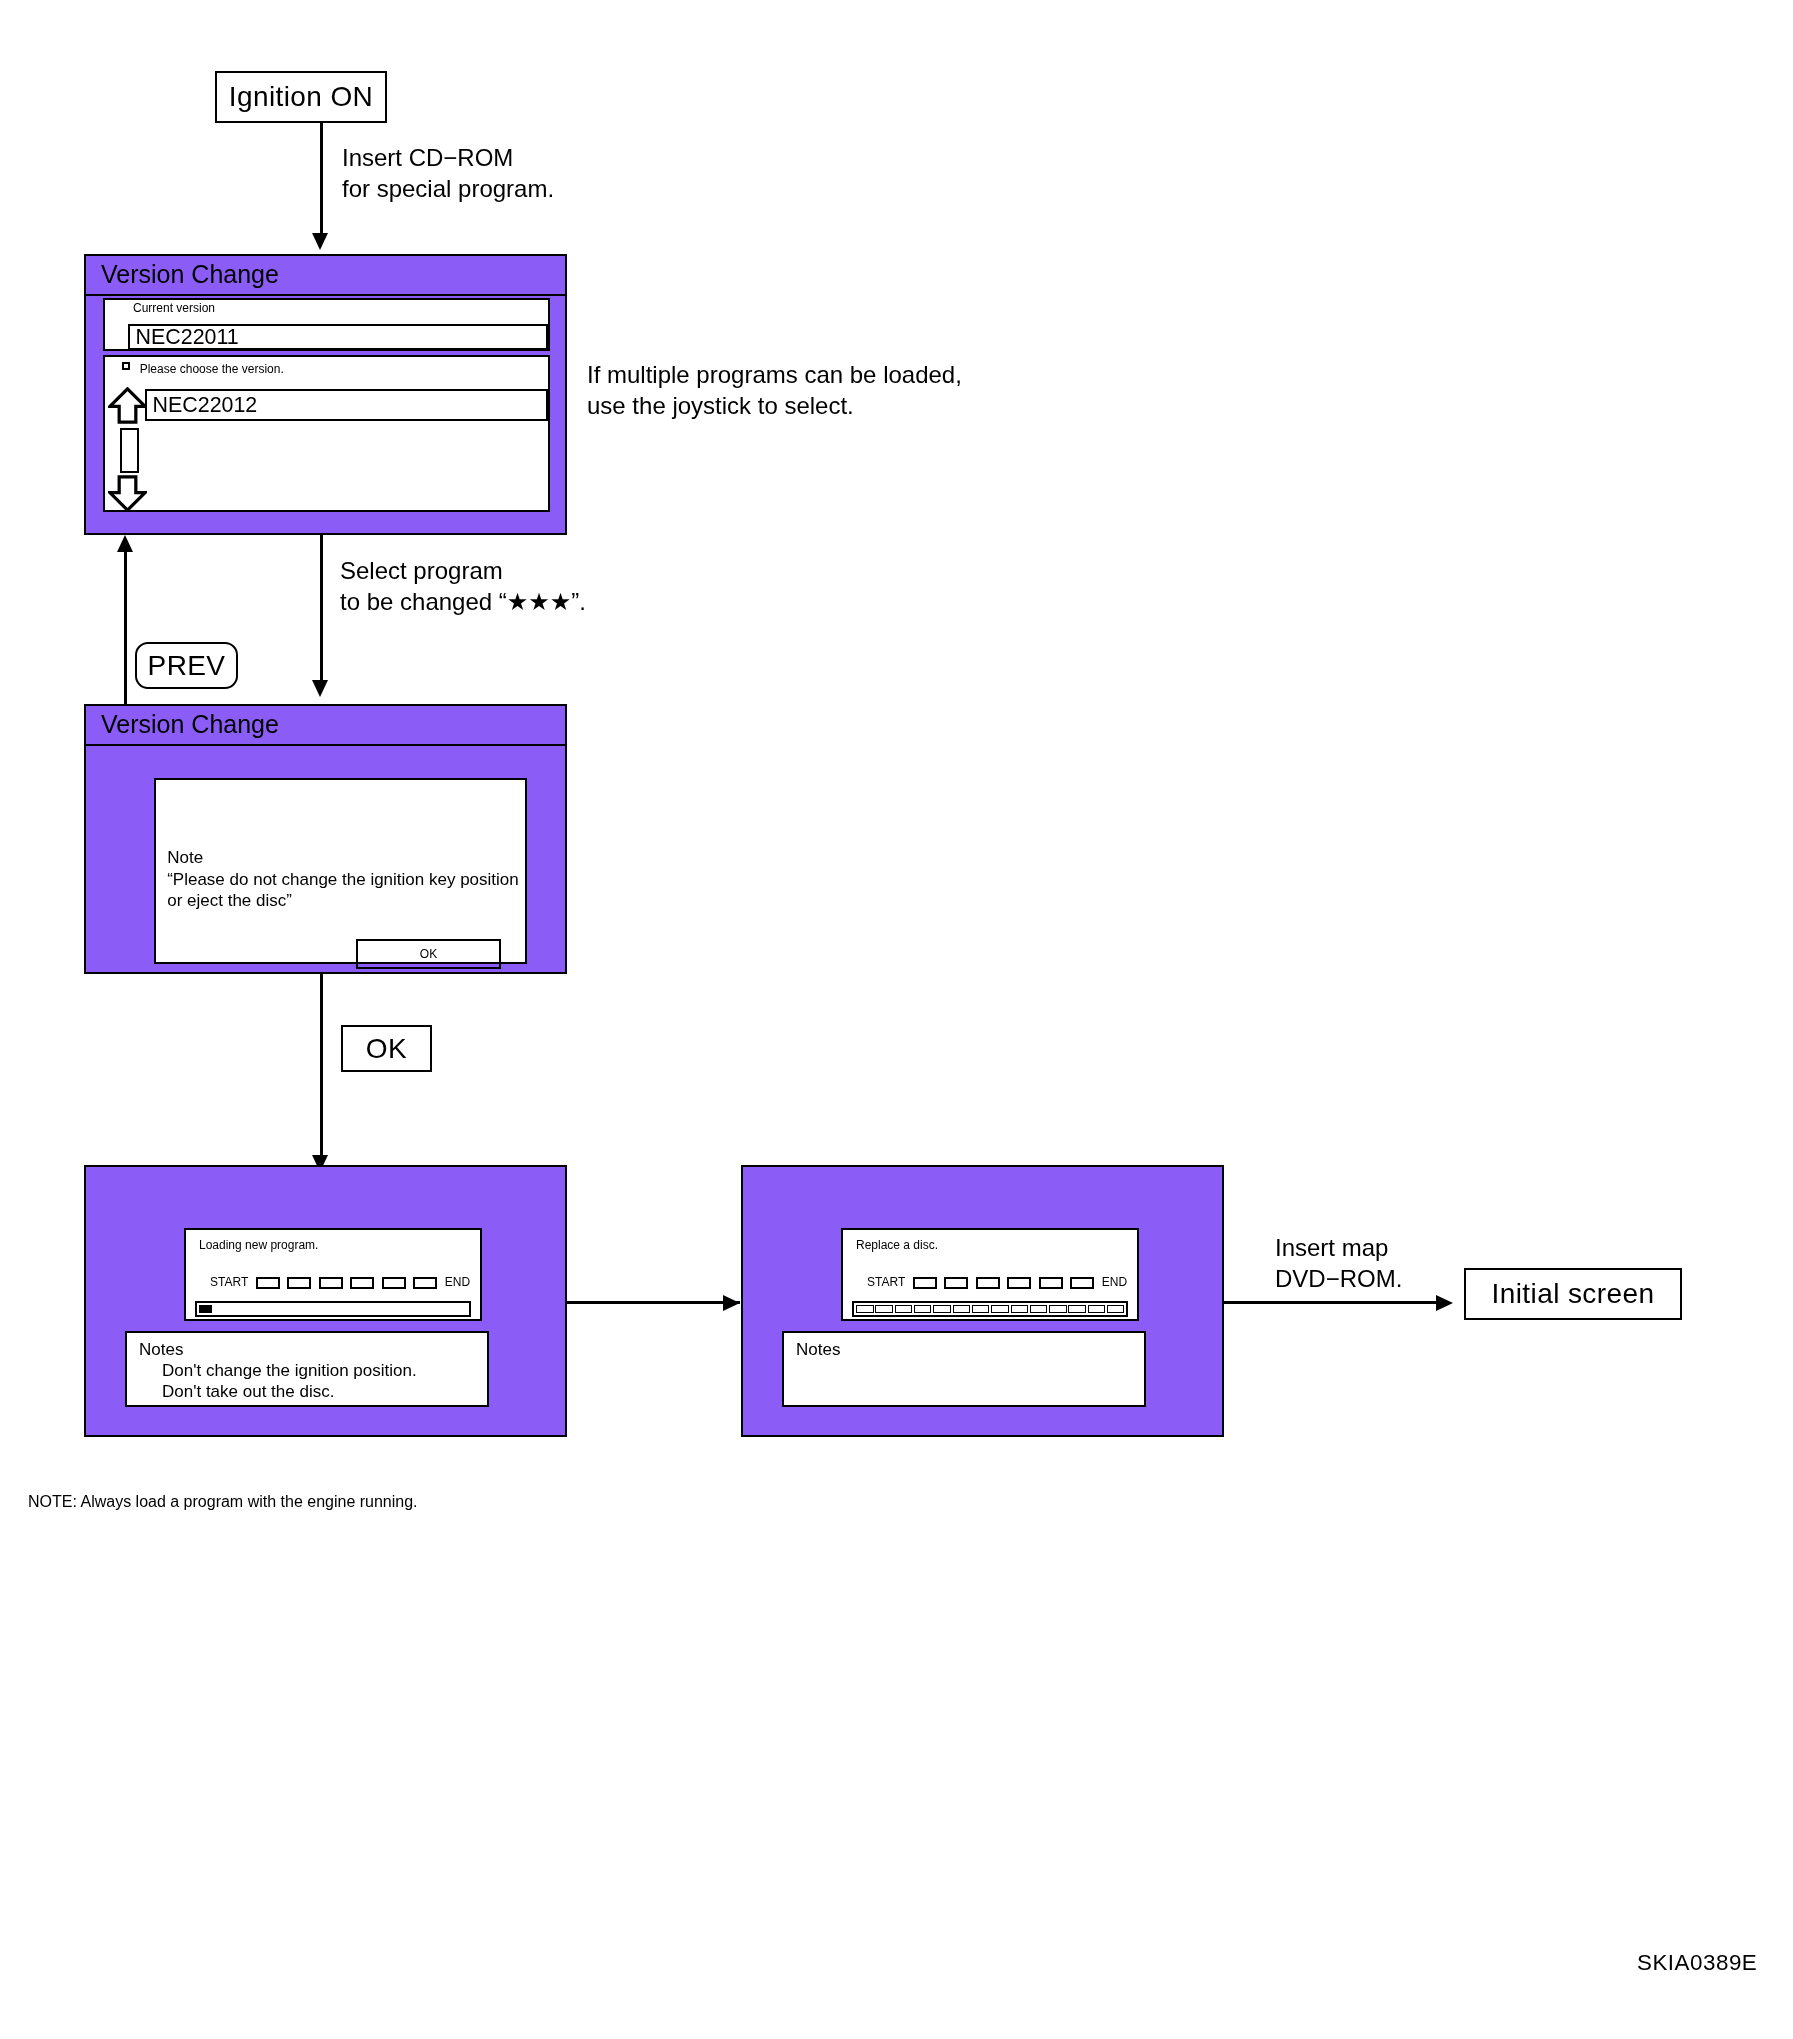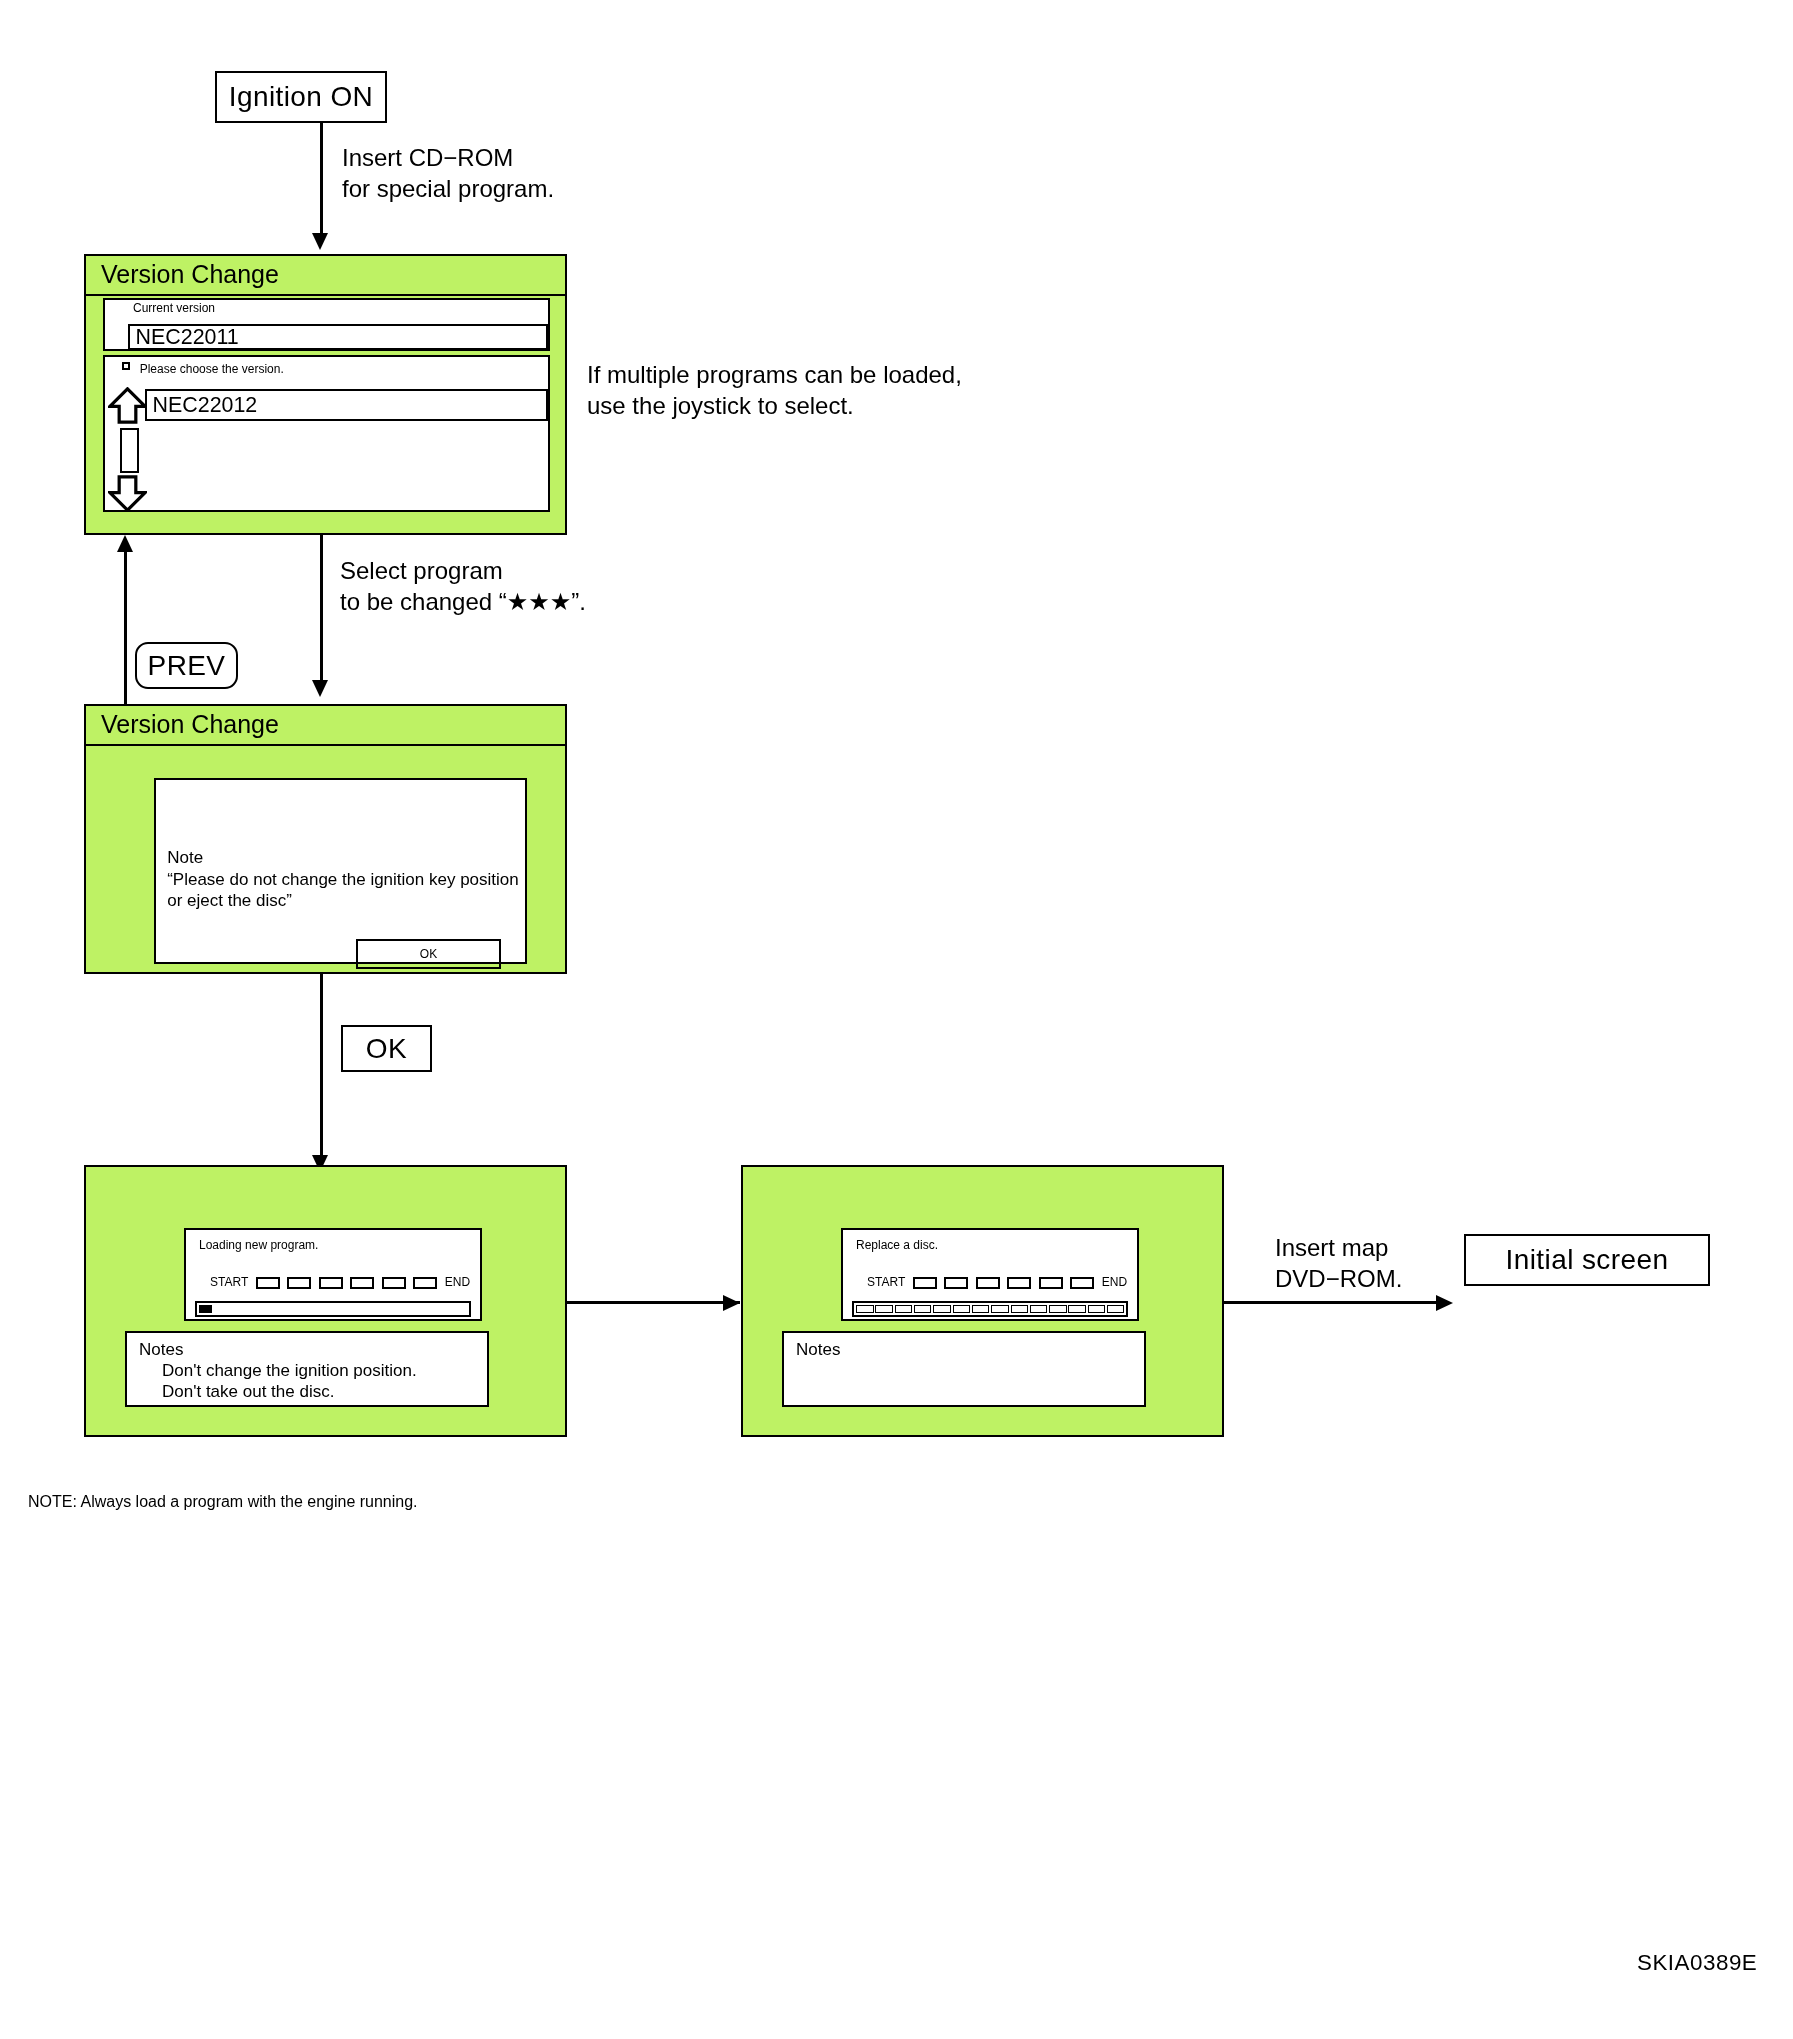--- a/index.html
+++ b/index.html
@@ -31,21 +31,21 @@
   }
   .fc-label {
     font-size: 28px;
     letter-spacing: 0.4px;
     white-space: nowrap;
   }
 
   
   .screen {
     border: 2.8px solid #000;
-    background: #bef264;
+    background: #8b5cf6;
     box-sizing: border-box;
   }
   .screen-title {
     font-size: 25px;
     padding: 3.7px 0 5.6px 15px;
     border-bottom: 2.8px solid #000;
     box-sizing: border-box;
     white-space: nowrap;
   }
   .inner-panel {
@@ -298,21 +298,21 @@
       <div class="tiny-text" style="position:absolute; left:12px; top:5.6px;">Notes</div>
     </div>
   </div>
 
   <div class="abs hline" style="left:1224px; top:1301px; width:224px; height:2.8px;"></div>
   <div class="abs arrow-right" style="left:1436px; top:1295px;"></div>
 
   <div class="abs anno" style="left:1275px; top:1232px;">Insert map
 DVD−ROM.</div>
 
-  <div class="abs fc-box" style="left:1464px; top:1234px; width:246px; height:52px;">
+  <div class="abs fc-box" style="left:1464px; top:1268px; width:218px; height:52px;">
     <span class="fc-label">Initial screen</span>
   </div>
 
   <div class="abs bottom-note" style="left:28px; top:1493px;">NOTE: Always load a program with the engine running.</div>
 
   <div class="abs ref-code" style="left:1637px; top:1950px;">SKIA0389E</div>
 
 </div>
 
 

